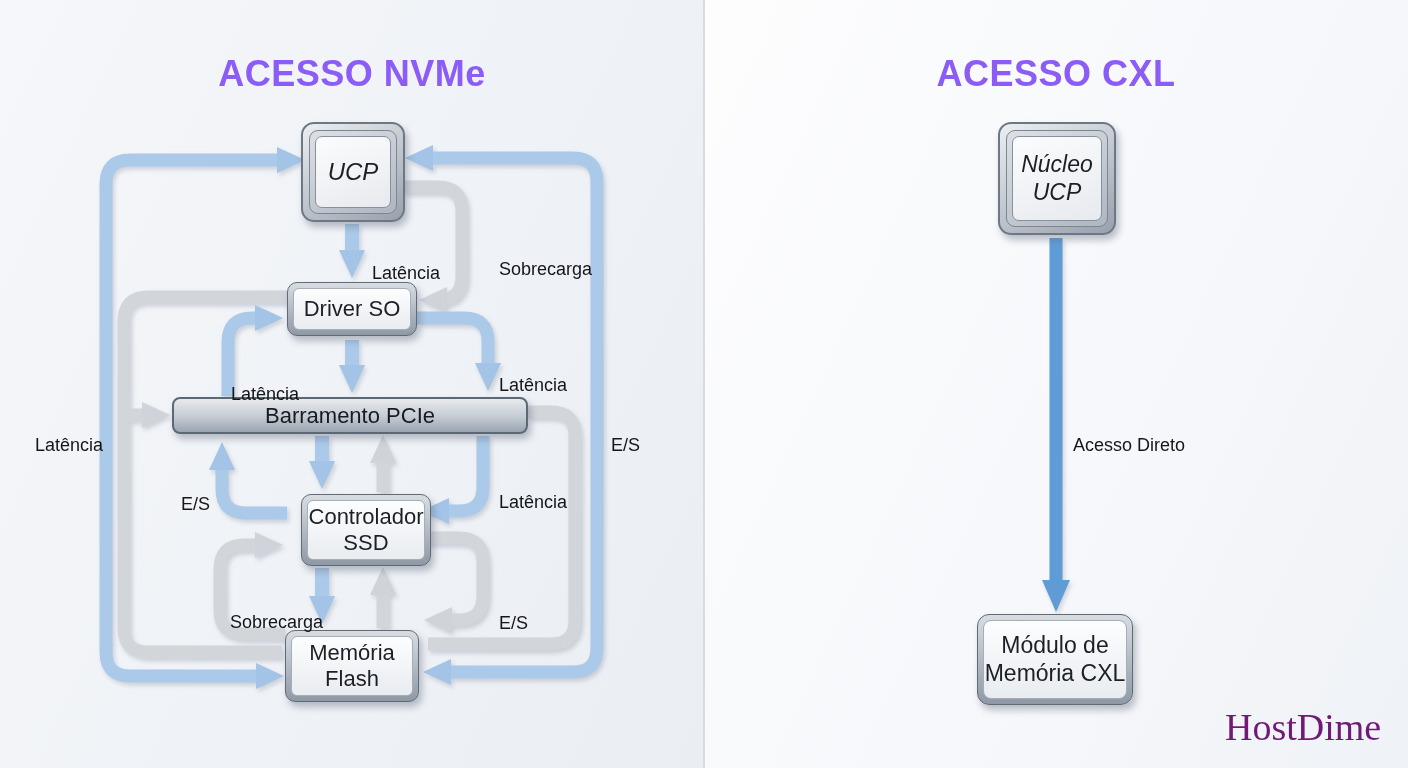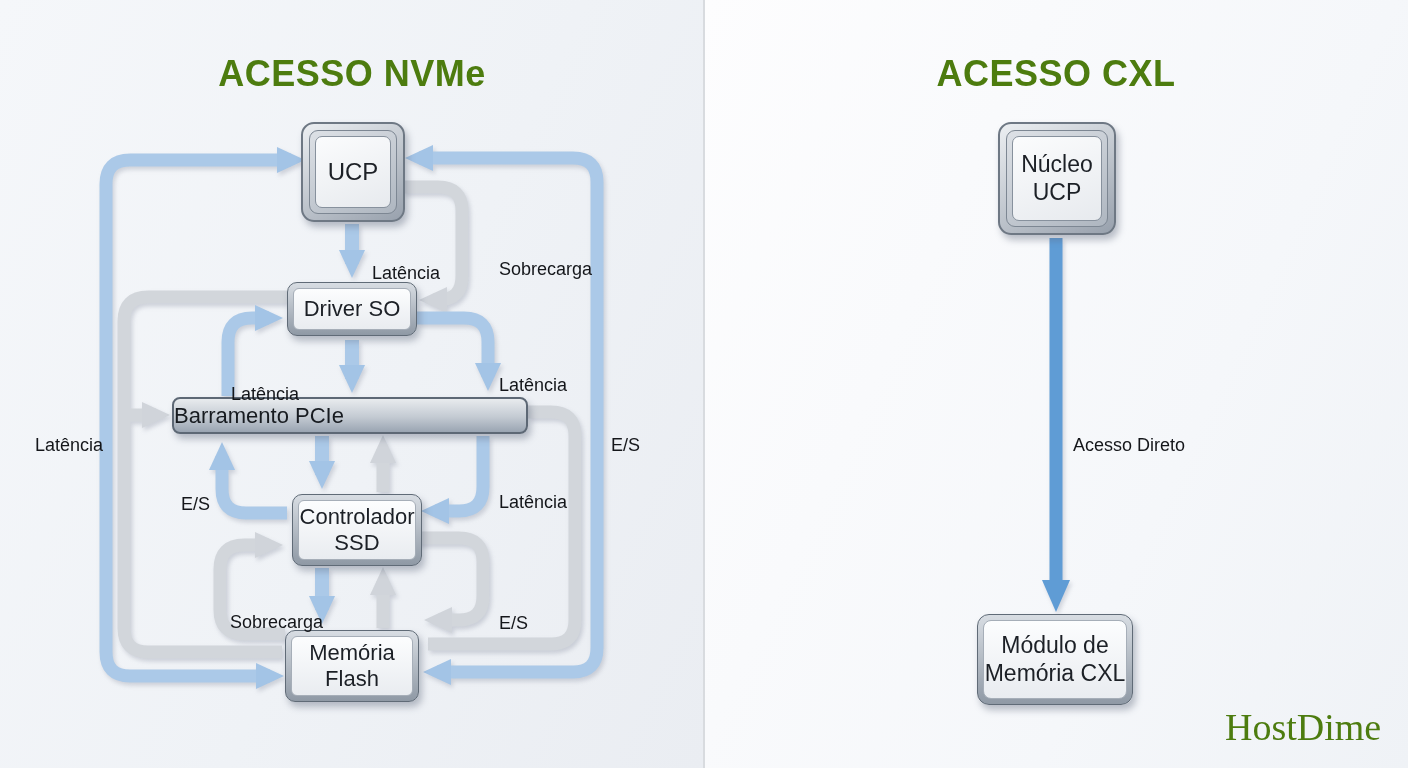--- a/index.html
+++ b/index.html
@@ -5,47 +5,47 @@
   html,body{margin:0;padding:0;}
   body{width:1408px;height:768px;position:relative;overflow:hidden;
        font-family:"Liberation Sans",sans-serif;background:#eef1f5;}
   .panel{position:absolute;top:0;height:768px;}
   .panel-left{left:0;width:704px;
       background:linear-gradient(115deg,#f5f7fa 0%,#eff2f6 55%,#eaedf2 100%);}
   .panel-right{left:704px;width:704px;
       background:linear-gradient(115deg,#fdfdfe 0%,#f5f7fa 65%,#eff2f6 100%);}
   .divider{position:absolute;left:703px;top:0;width:2px;height:768px;background:#d8dbdf;}
   .panel-title{position:absolute;top:53px;transform:translateX(-50%);
-      font-size:36px;font-weight:bold;color:#4d7c0f;letter-spacing:.5px;white-space:nowrap;}
+      font-size:36px;font-weight:bold;color:#8b5cf6;letter-spacing:.5px;white-space:nowrap;}
   .arrows{position:absolute;left:0;top:0;
       filter:drop-shadow(2px 3px 2px rgba(110,120,140,.28));}
   .chip{position:absolute;border-radius:13px;padding:6px;box-sizing:border-box;
       background:linear-gradient(150deg,#eceff2,#98a1ad);border:2px solid #6e7884;
       box-shadow:3px 5px 7px rgba(90,100,120,.40);}
   .chip-mid{width:100%;height:100%;border-radius:9px;padding:5px;box-sizing:border-box;
-      background:linear-gradient(150deg,#dde1e6,#aeb6c0);border:1.5px solid #7d8793;}
+      background:linear-gradient(150deg,#dde1e6,#aeb6c0);border:1.5px solid #7d8793;font-style:italic;}
   .chip-inner{width:100%;height:100%;border-radius:7px;box-sizing:border-box;
       background:linear-gradient(160deg,#fbfcfd,#e7eaee);border:1.5px solid #87919d;
       display:flex;align-items:center;justify-content:center;text-align:center;
       font-size:24px;color:#1c2026;line-height:1.2;}
   .node{position:absolute;border-radius:10px;padding:5px;box-sizing:border-box;
       background:linear-gradient(180deg,#d8dde3,#8f99a5);border:1.5px solid #606b77;
       box-shadow:3px 5px 7px rgba(90,100,120,.40);}
   .node-inner{width:100%;height:100%;border-radius:6px;box-sizing:border-box;
       background:linear-gradient(180deg,#fcfdfe,#e9ecf0);border:1px solid #a6aeb8;
       display:flex;align-items:center;justify-content:center;text-align:center;
       font-size:22px;color:#1c2026;line-height:1.2;}
   .bus{position:absolute;border-radius:8px;box-sizing:border-box;
       background:linear-gradient(180deg,#e8ebee 0%,#c3cad2 55%,#9aa5b2 100%);
       border:2px solid #5d6875;box-shadow:3px 5px 7px rgba(90,100,120,.40);
-      display:flex;align-items:center;
+      display:flex;align-items:center;justify-content:center;
       font-size:22px;color:#171b20;}
   .label{position:absolute;font-size:18px;color:#14161a;white-space:nowrap;margin-top:30px;}
   .watermark{position:absolute;left:1225px;top:705px;
-      font-family:"Liberation Serif",serif;font-size:38px;color:#4d7c0f;}
+      font-family:"Liberation Serif",serif;font-size:38px;color:#701a75;}
 </style>
 </head>
 <body>
 
 <div class="panel panel-left"></div>
 <div class="panel panel-right"></div>
 <div class="divider"></div>
 
 <svg class="arrows" width="1408" height="768" viewBox="0 0 1408 768">
   <defs>
@@ -97,21 +97,21 @@
 </div>
 
 <div class="node" style="left:287px;top:282px;width:130px;height:54px;">
   <div class="node-inner">Driver SO</div>
 </div>
 
 <div class="bus" style="left:172px;top:397px;width:356px;height:37px;">
   <span>Barramento PCIe</span>
 </div>
 
-<div class="node" style="left:292px;top:494px;width:130px;height:72px;">
+<div class="node" style="left:301px;top:494px;width:130px;height:72px;">
   <div class="node-inner">
     <span><span>Controlador</span><br>
           <span>SSD</span></span>
   </div>
 </div>
 
 <div class="node" style="left:285px;top:630px;width:134px;height:72px;">
   <div class="node-inner">
     <span><span>Memória</span><br>
           <span>Flash</span></span>

